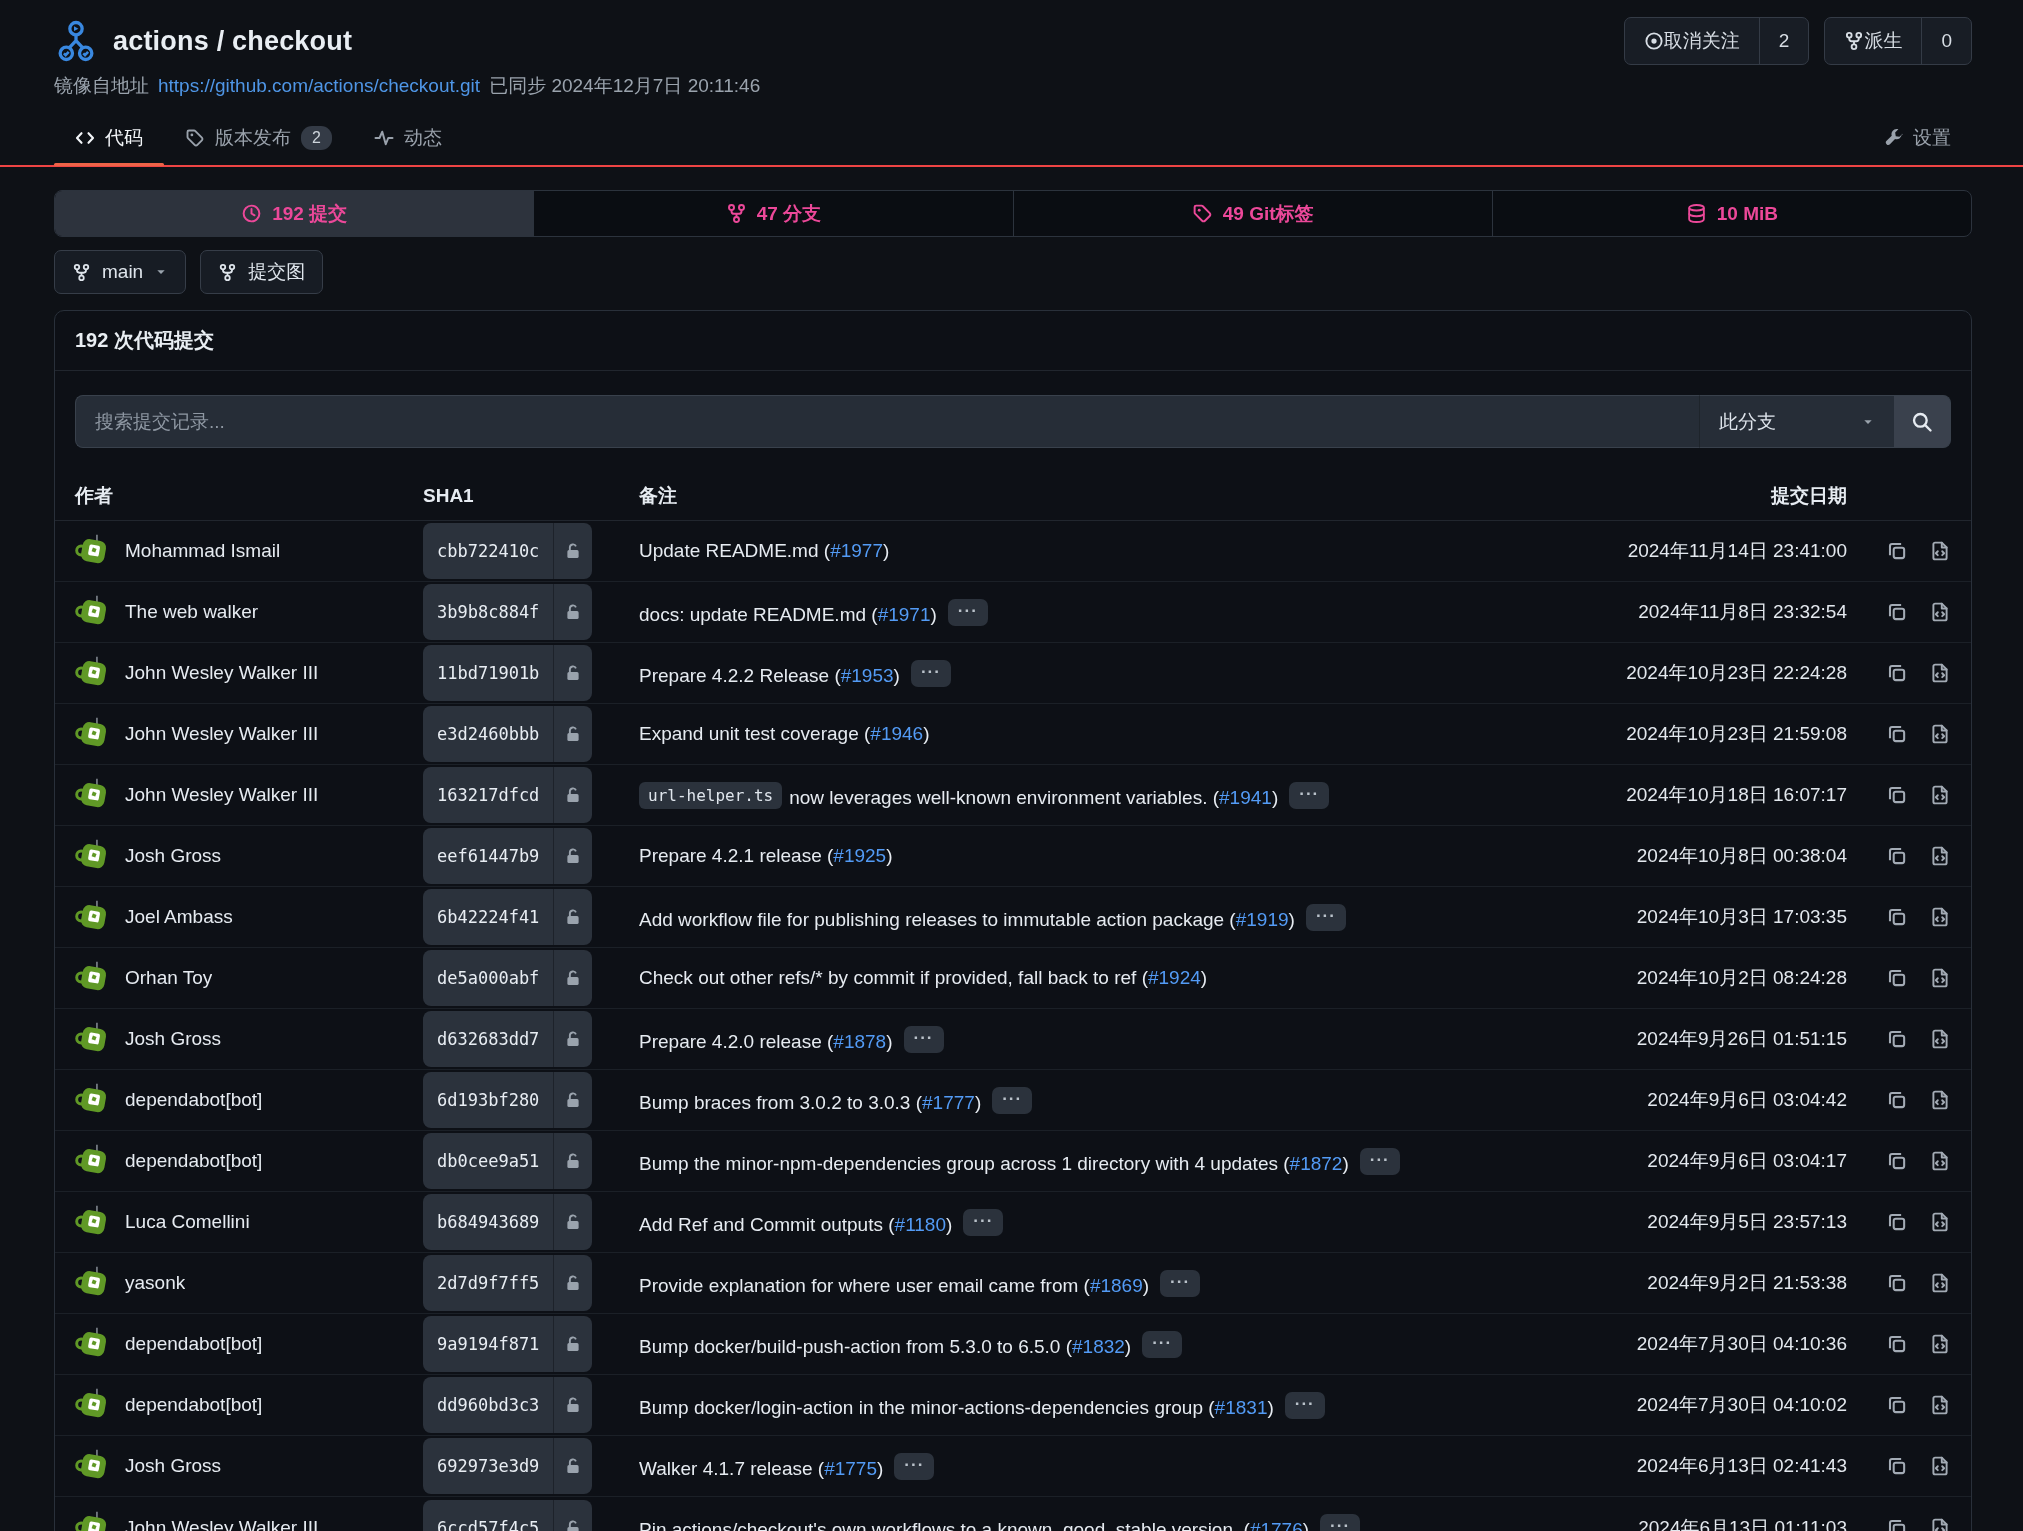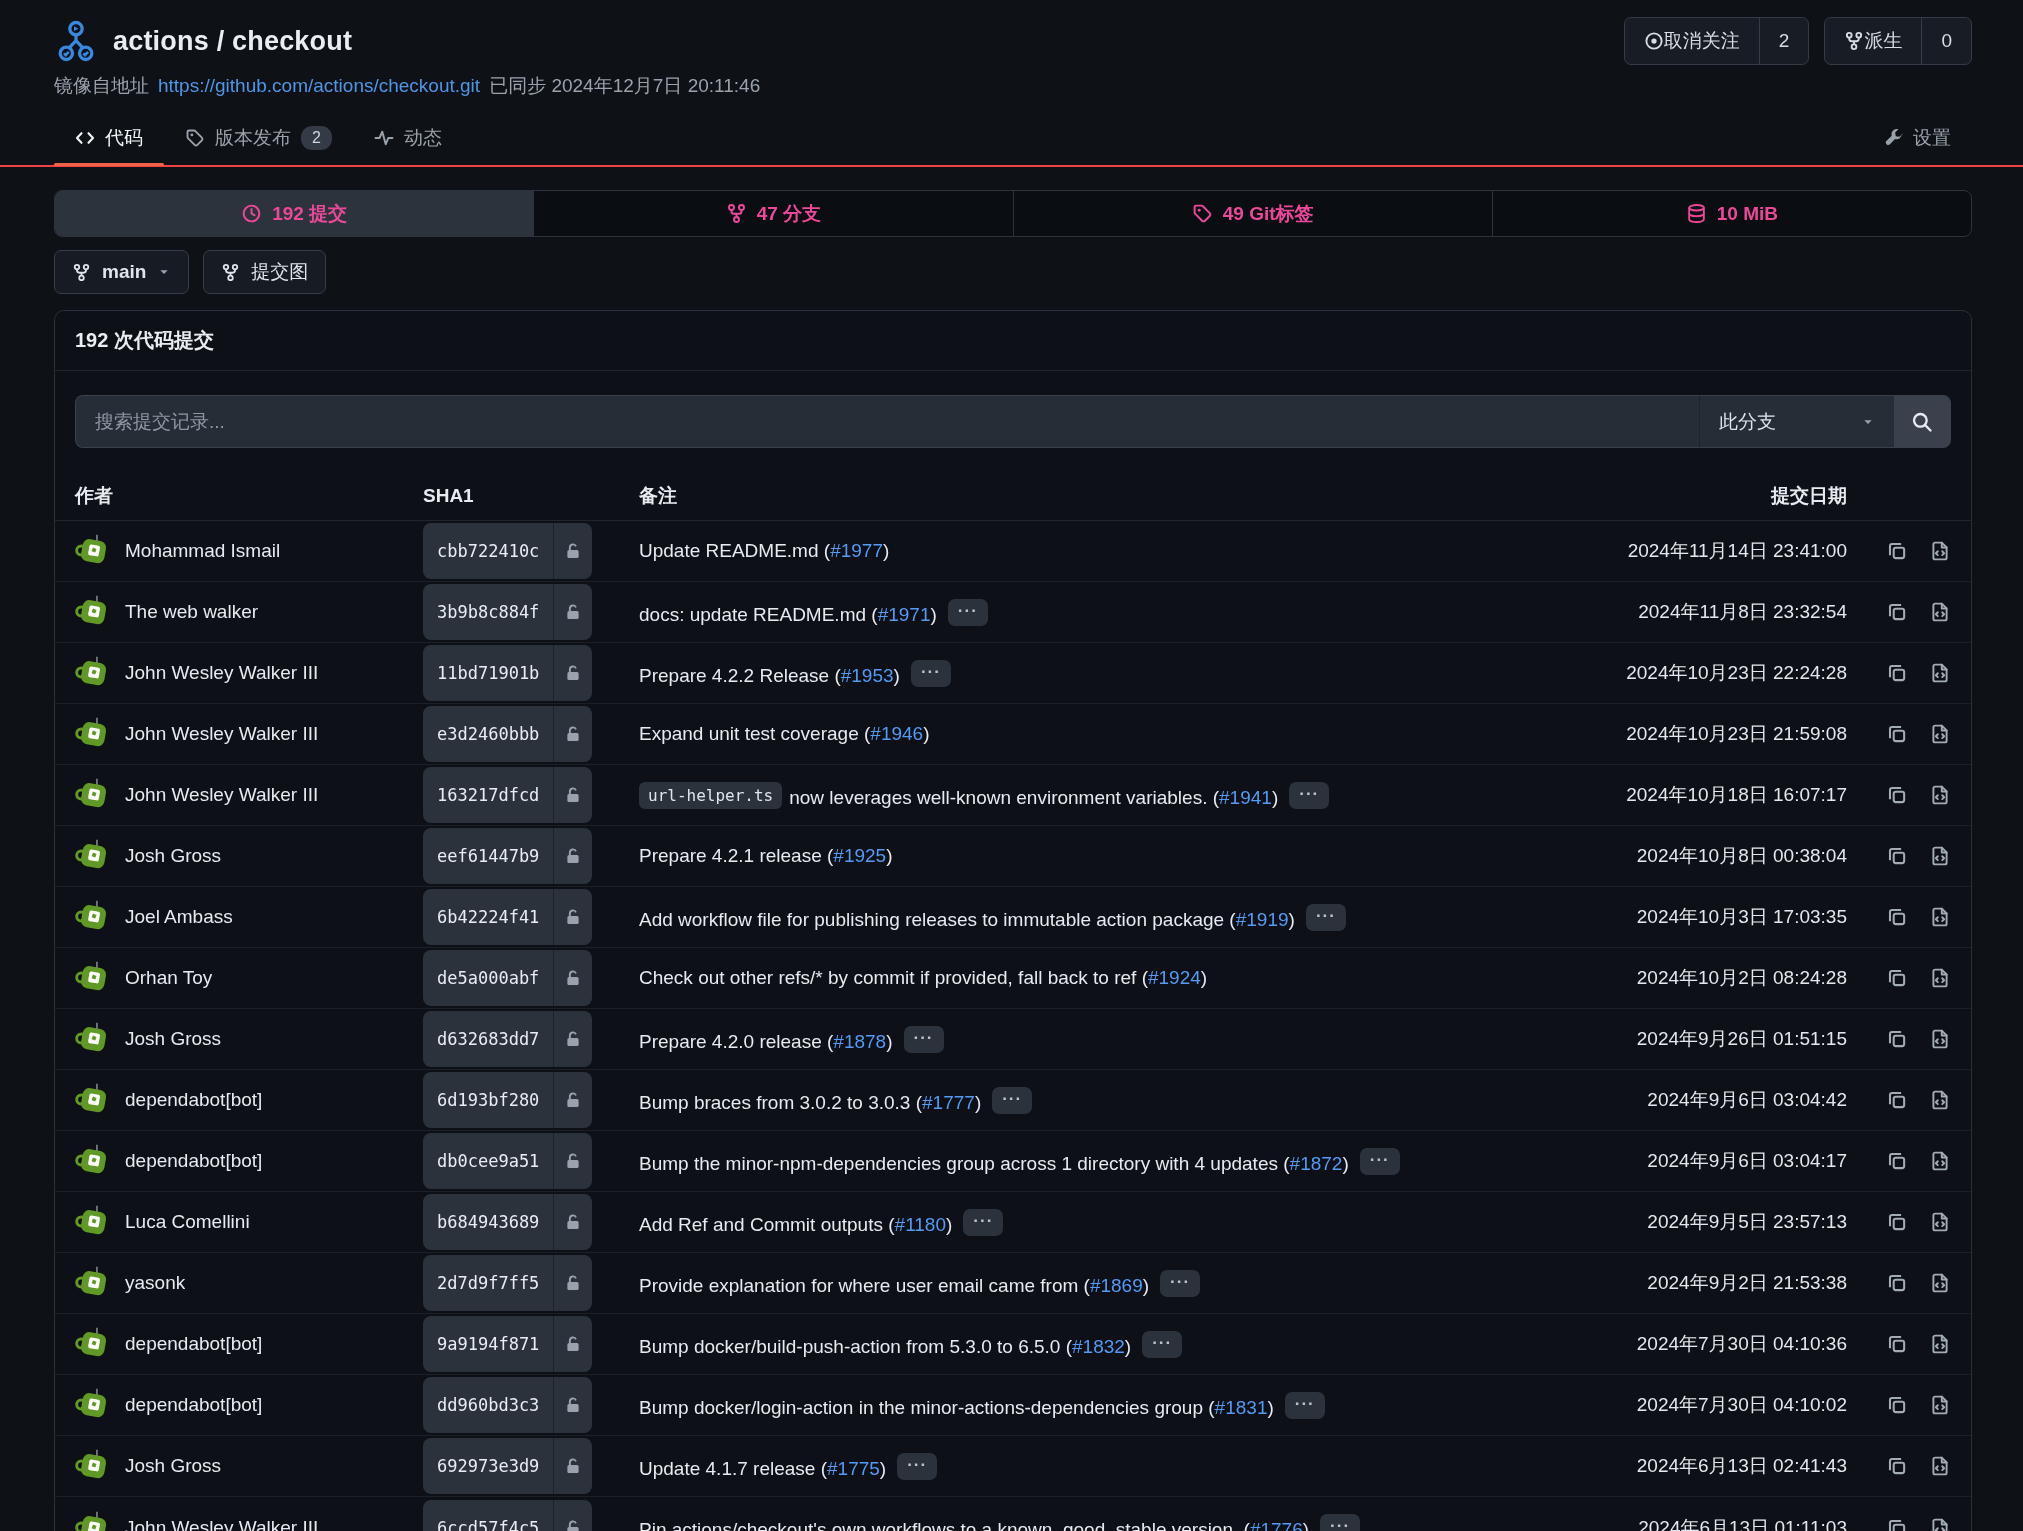--- a/index.html
+++ b/index.html
@@ -37,21 +37,21 @@
 
   
   .stats-bar { margin-top:23px; display:flex; height:47px; border:1px solid #2c333d; border-radius:8px; overflow:hidden; background:#0a0d12; }
   .stat-seg { flex:1; display:flex; align-items:center; justify-content:center; gap:10px; color:#ec4899; font-size:19px; font-weight:600; border-right:1px solid #2c333d; cursor:pointer; }
   .stat-seg:last-child { border-right:none; }
   .stat-seg.active { background:#2d333d; }
 
   
   .toolbar { margin-top:13px; display:flex; gap:14px; }
   .tb-btn { display:inline-flex; align-items:center; gap:11px; height:44px; padding:0 17px; background:#171c24; border:1px solid #363d48; border-radius:7px; color:#dfe5ec; font-size:19px; cursor:pointer; }
-  .tb-btn .strong { font-weight:700; }
+  .tb-btn .strong { font-weight:400; }
 
   
   .panel { margin-top:16px; border:1px solid #29303a; border-radius:10px; background:#0d1016; overflow:hidden; }
   .panel-header { display:flex; align-items:center; height:60px; padding:0 20px; font-size:20px; font-weight:600; color:#e9eef3; border-bottom:1px solid #21262e; }
   .search-area { padding:24px 20px; }
   .search-group { display:flex; height:53px; }
   .search-input { flex:1; background:#262d37; border:1px solid #39414c; border-right:none; border-radius:8px 0 0 8px; padding:0 19px; color:#dfe5ec; font-size:19px; font-family:"Liberation Sans", sans-serif; outline:none; }
   .search-input::placeholder { color:#8f98a3; }
   .branch-filter { width:195px; display:flex; align-items:center; justify-content:space-between; padding:0 19px; background:#262d37; border-top:1px solid #39414c; border-bottom:1px solid #39414c; border-left:1px solid #1e242b; color:#dfe5ec; font-size:19px; cursor:pointer; }
   .search-btn { width:57px; display:flex; align-items:center; justify-content:center; background:#3a414d; border:1px solid #39414c; border-left:none; border-radius:0 8px 8px 0; color:#e6ebf1; cursor:pointer; }
@@ -873,21 +873,21 @@
       <a class="sha-badge">
         <span class="sha-text">692973e3d9</span>
         <span class="sha-lock">
           <svg class="ic" width="18" height="18">
                   <use href="#i-unlock"></use>
                 </svg>
         </span>
       </a>
     </div>
     <div class="cell-msg">
-      <span>Update 4.1.7 release (</span>
+      <span>Walker 4.1.7 release (</span>
             <a class="pr-link">#1775</a>
             <span>)</span>
             <button class="more-btn"></button>
     </div>
     <div class="cell-date">2024年6月13日 02:41:43</div>
     <div class="cell-actions">
       <span class="act-icon">
               <svg class="ic" width="22" height="22">
                 <use href="#i-copy"></use>
               </svg>

